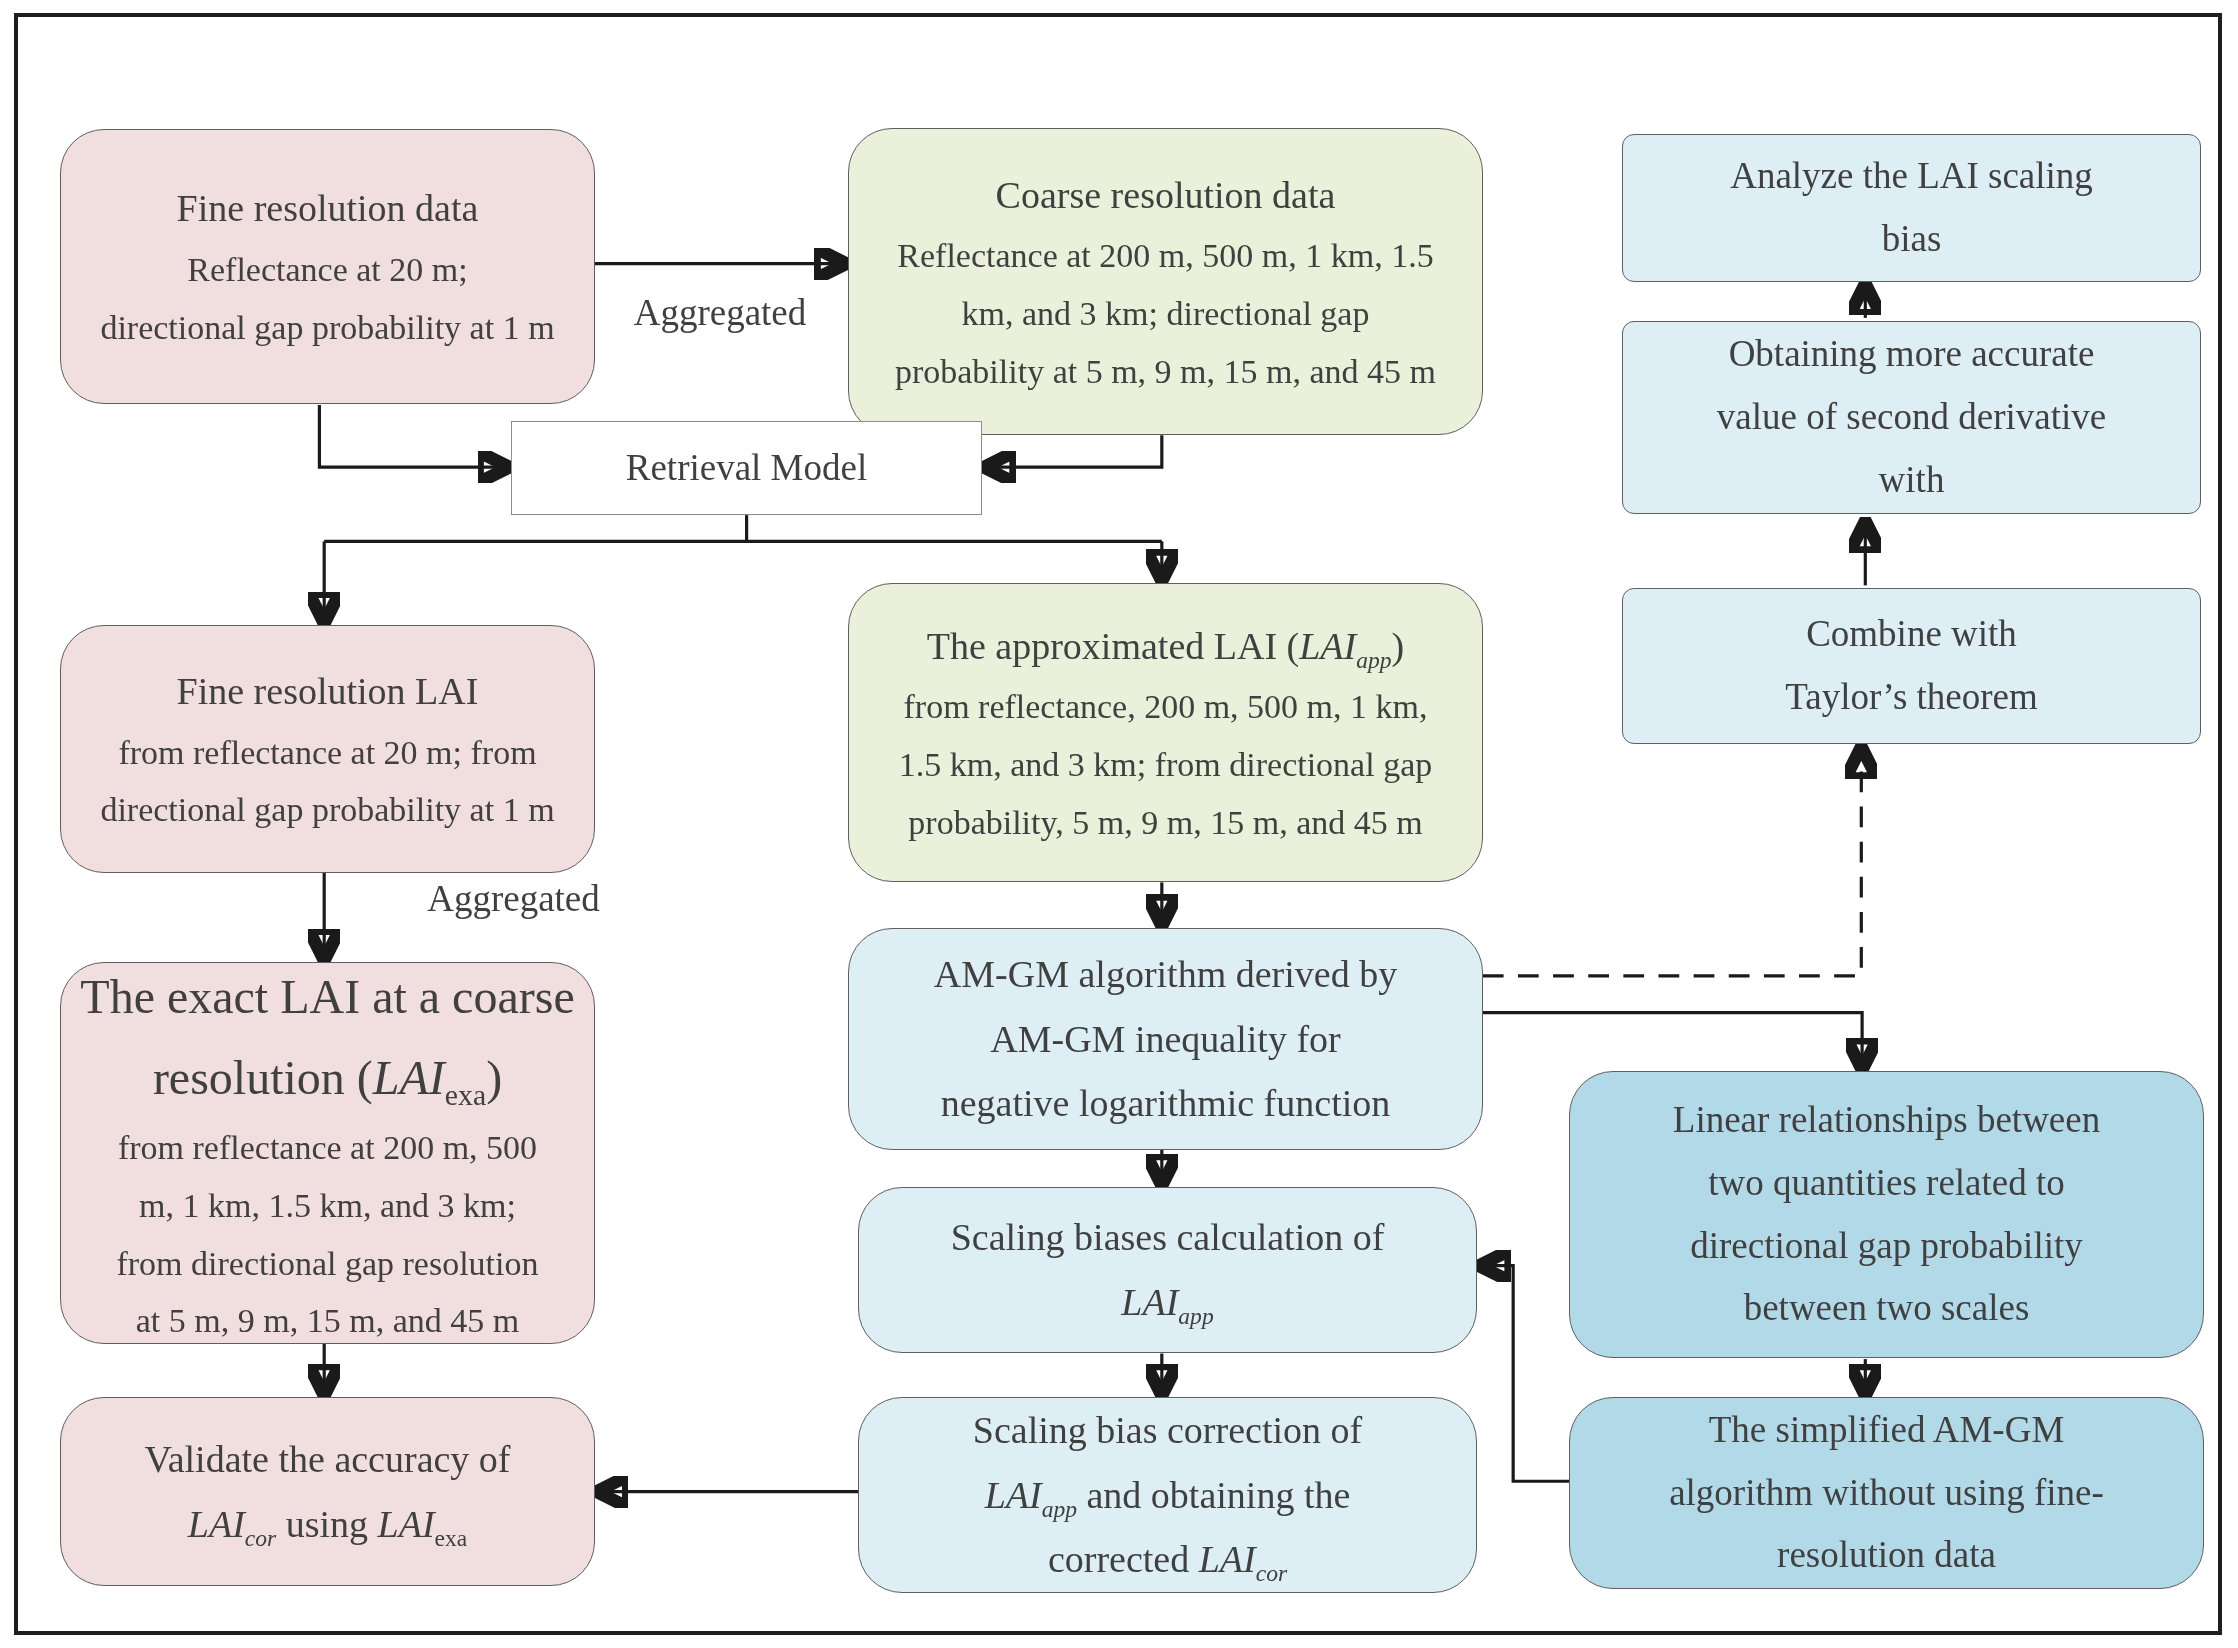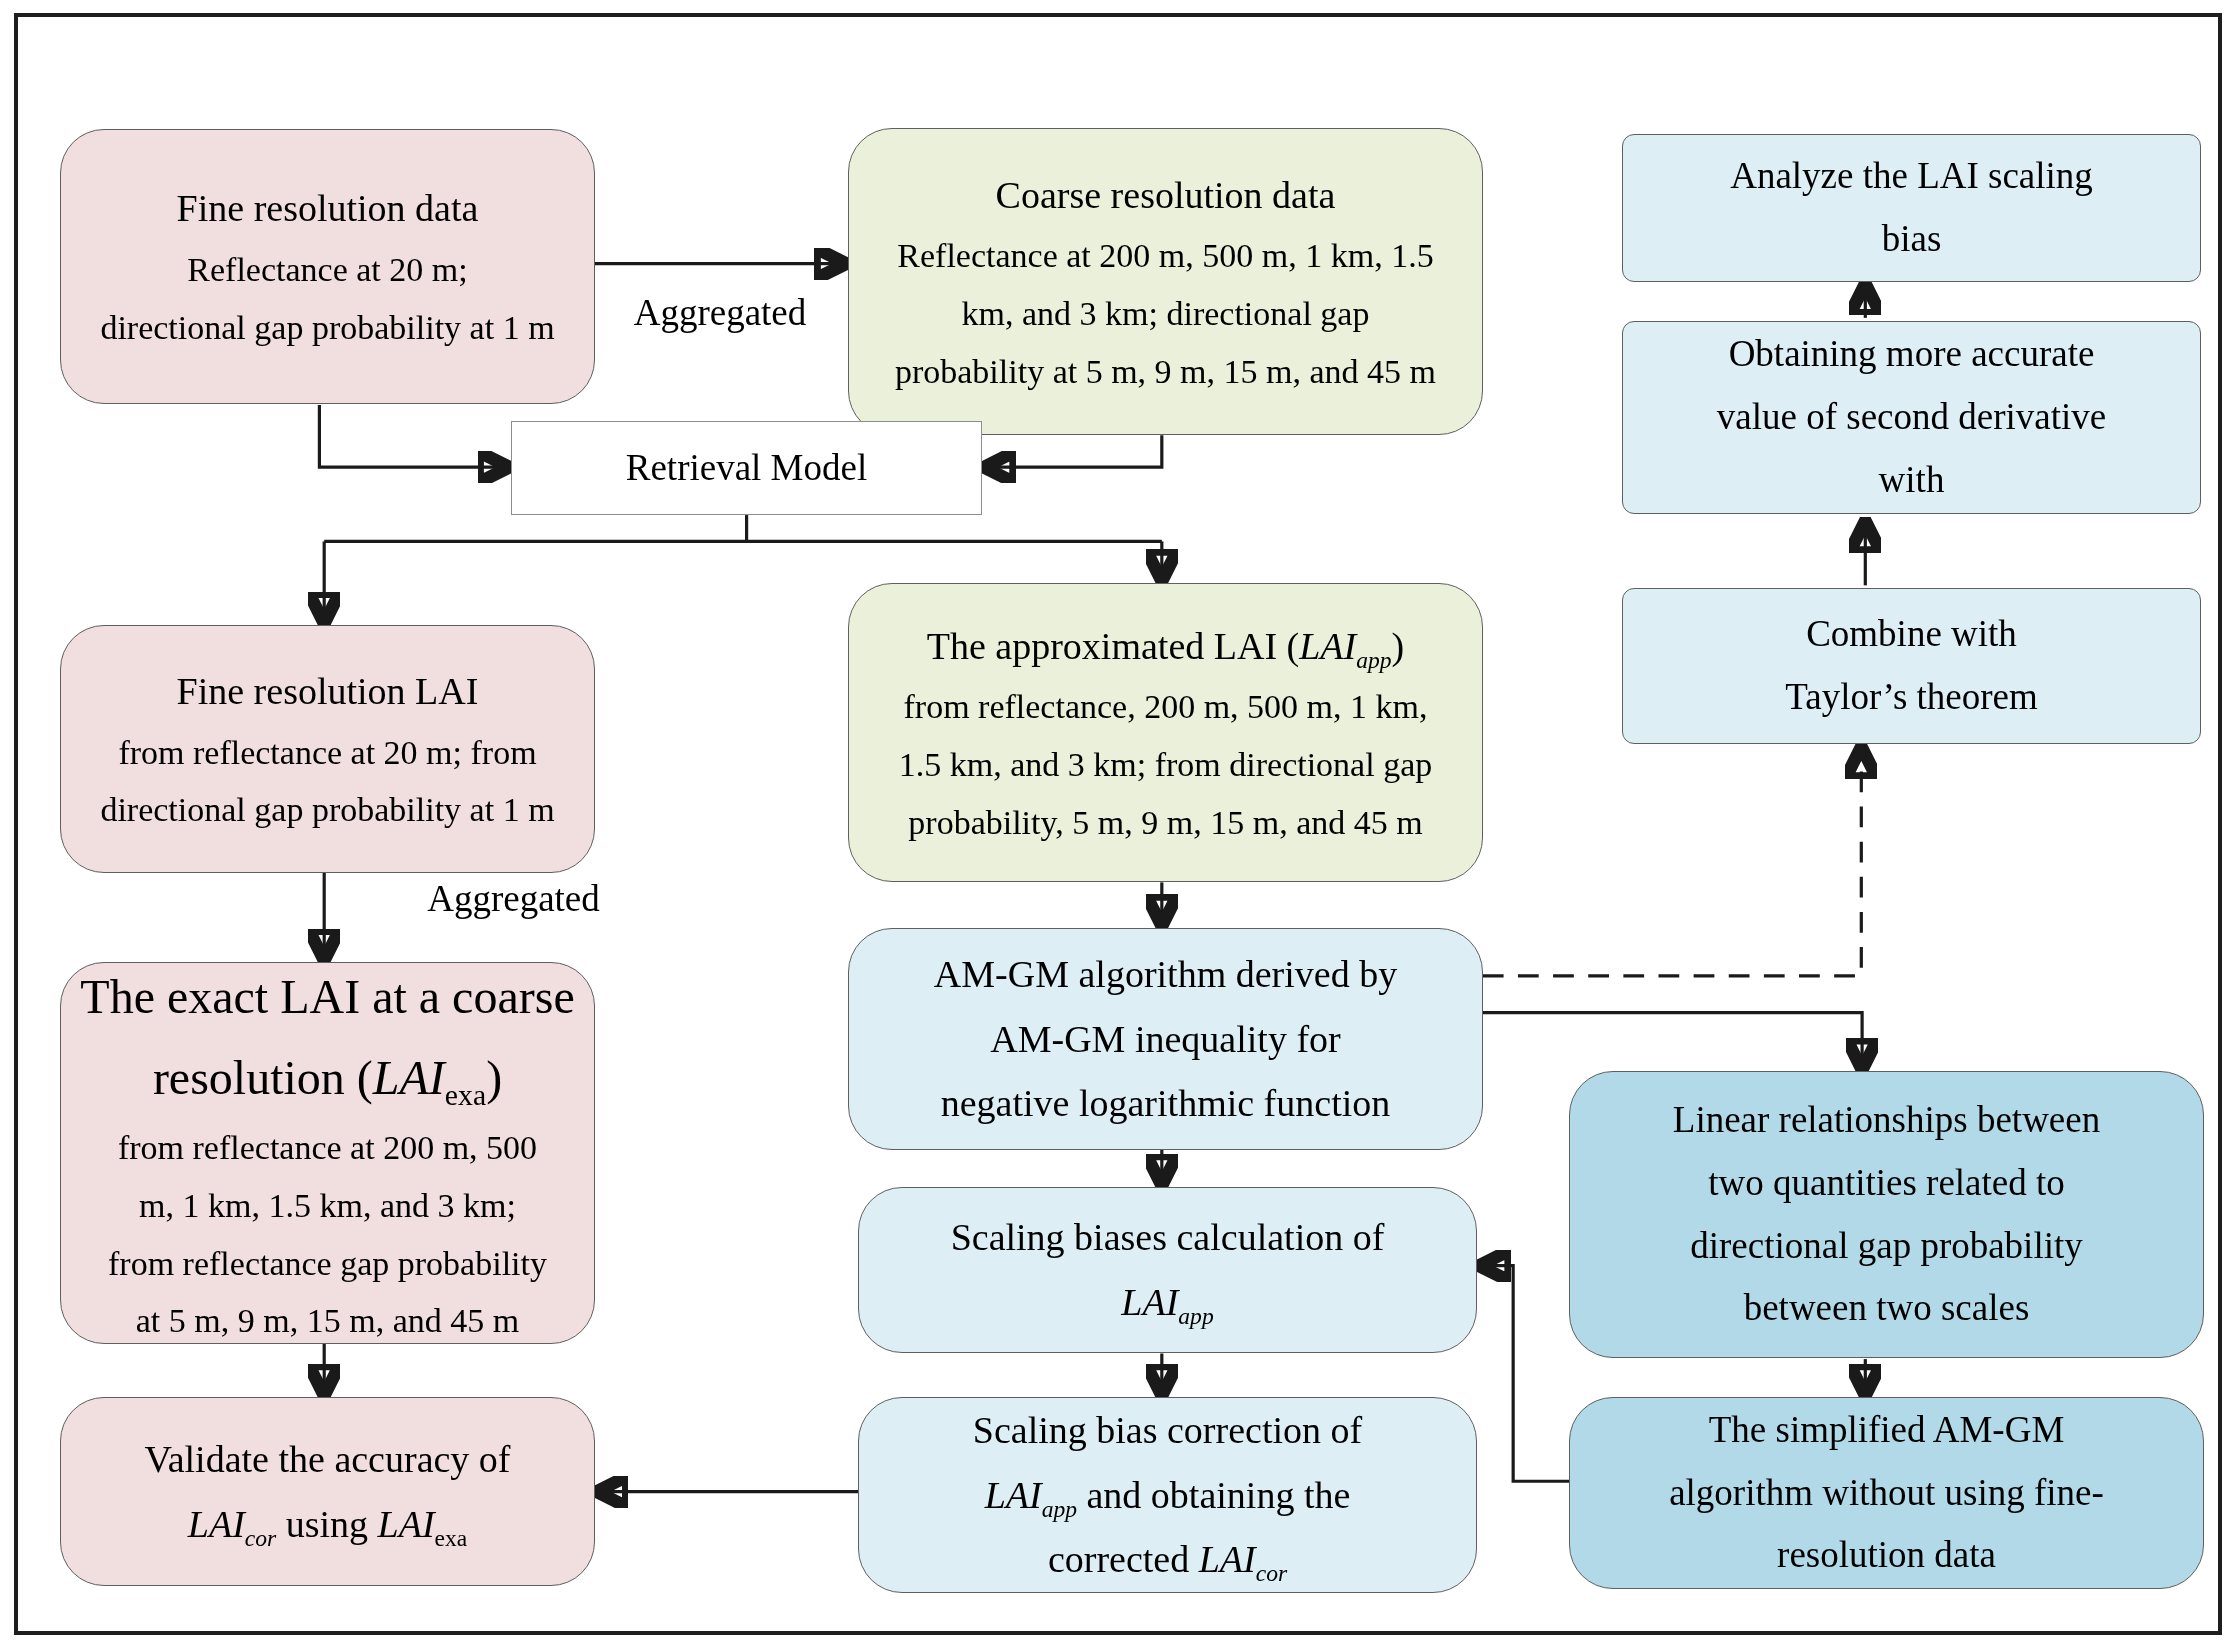--- a/index.html
+++ b/index.html
@@ -2,21 +2,21 @@
 <html style="--pink: #f1dede; --green: #eaf0da; --light_blue: #ddeef5; --dark_blue: #b2d9e7; --white: #ffffff; --line: #1a1a1a; --node_border: #5f5f5f;font-size:12.8px"><head>
 <meta charset="utf-8">
 <style>
   html,body{margin:0;padding:0;background:#ffffff;}
   #canvas{
     position:relative;
     width:2239px;
     height:1649px;
     background:#ffffff;
     font-family:"Liberation Serif","DejaVu Serif",serif;
-    color:#000000;
+    color:#404040;
     overflow:hidden;
   }
   #frame{
     position:absolute;
     left:14.4px; top:12.8px;
     width:2200px; height:1614px;
     border:4px solid #1e1e1e;
     background:transparent;
   }
   .node{
@@ -153,21 +153,21 @@
       <div class="tline">AM-GM algorithm derived by</div>
       <div class="tline">AM-GM inequality for</div>
       <div class="tline">negative logarithmic function</div>
     </div>
 
   <div class="node c-pink t2" style="left:60px;top:962px;width:535px;height:382px;">
       <div class="tline">The exact LAI at a coarse</div>
       <div class="tline">resolution (<i>LAI</i><sub>exa</sub>)</div>
       <div class="tline">from reflectance at 200 m, 500</div>
       <div class="tline">m, 1 km, 1.5 km, and 3 km;</div>
-      <div class="tline">from reflectance gap probability</div>
+      <div class="tline">from directional gap resolution</div>
       <div class="tline">at 5 m, 9 m, 15 m, and 45 m</div>
     </div>
 
   <div class="node c-blue fs45" style="left:858px;top:1187px;width:619px;height:166px;">
       <div class="tline">Scaling biases calculation of</div>
       <div class="tline"><i>LAI</i><sub><i>app</i></sub></div>
     </div>
 
   <div class="node c-blue fs45" style="left:858px;top:1397px;width:619px;height:196px;">
       <div class="tline">Scaling bias correction of</div>

